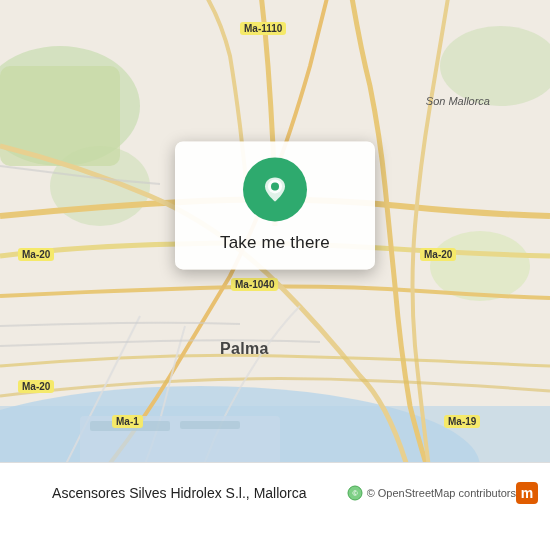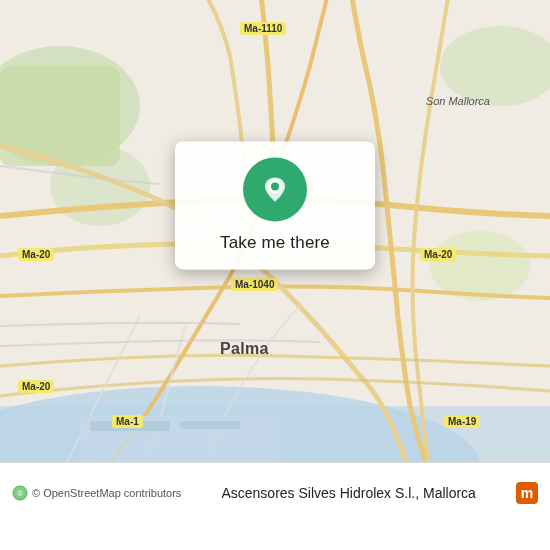--- a/index.html
+++ b/index.html
@@ -215,29 +215,29 @@
           <path d="M16 4 C10 4 6 8 6 13 C6 20 16 28 16 28 C16 28 26 20 26 13 C26 8 22 4 16 4Z" fill="white" opacity="0.85"></path>
           <circle cx="16" cy="13" r="4" fill="#2eaa6e"></circle>
         </svg>
       </div>
       <button id="take-me-button">Take me there</button>
     </div>
 
   </div>
 
   <div id="bottom-bar">
+    <div id="bottom-title">Ascensores Silves Hidrolex S.l., Mallorca</div>
+
     <div id="osm-attribution">
 
       <svg width="16" height="16" viewBox="0 0 16 16">
         <circle cx="8" cy="8" r="7" fill="#7dcf85" stroke="#4aab55" stroke-width="1"></circle>
         <text x="8" y="11" text-anchor="middle" font-size="7" font-weight="bold" fill="white">©</text>
       </svg>
       <span>© OpenStreetMap contributors</span>
     </div>
 
-    <div id="bottom-title">Ascensores Silves Hidrolex S.l., Mallorca</div>
-
     <div id="moovit-logo">
       <div id="moovit-m">m</div>
     </div>
   </div>
 
 </div>
 
 </body></html>

